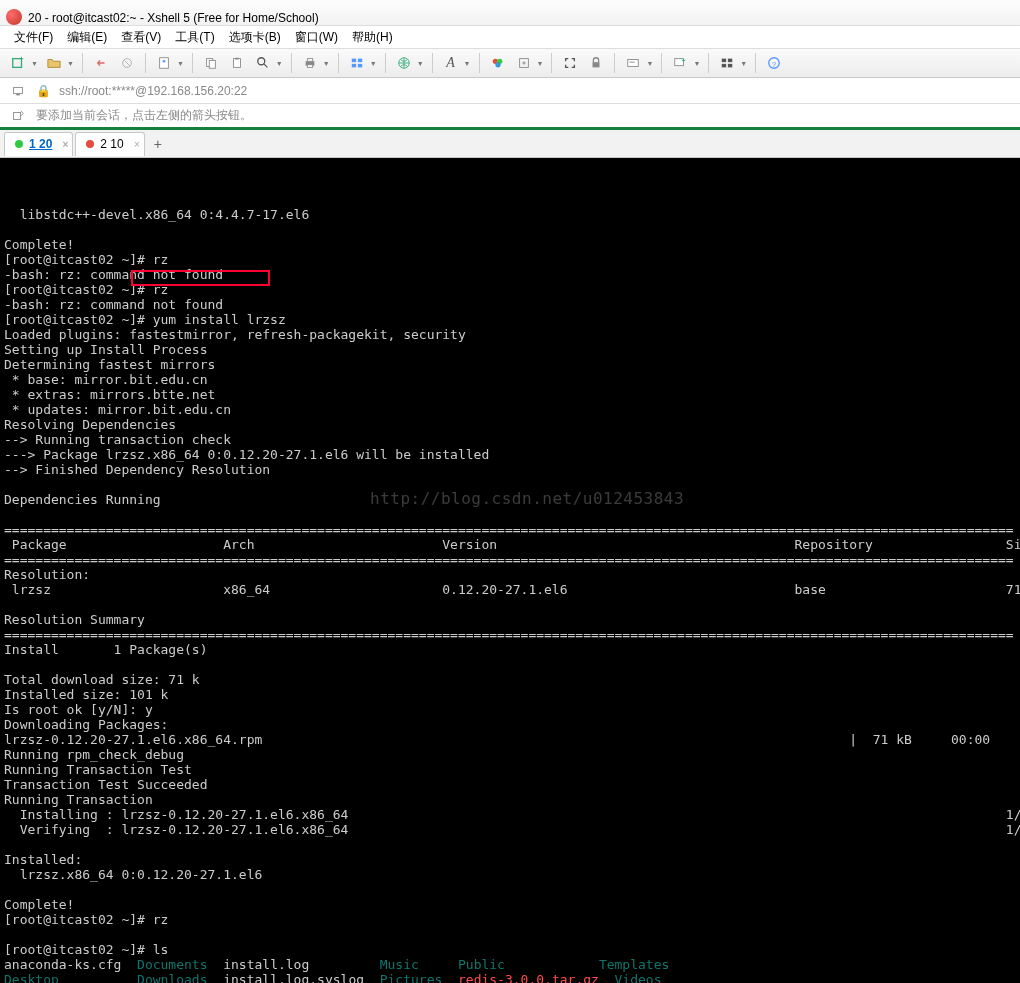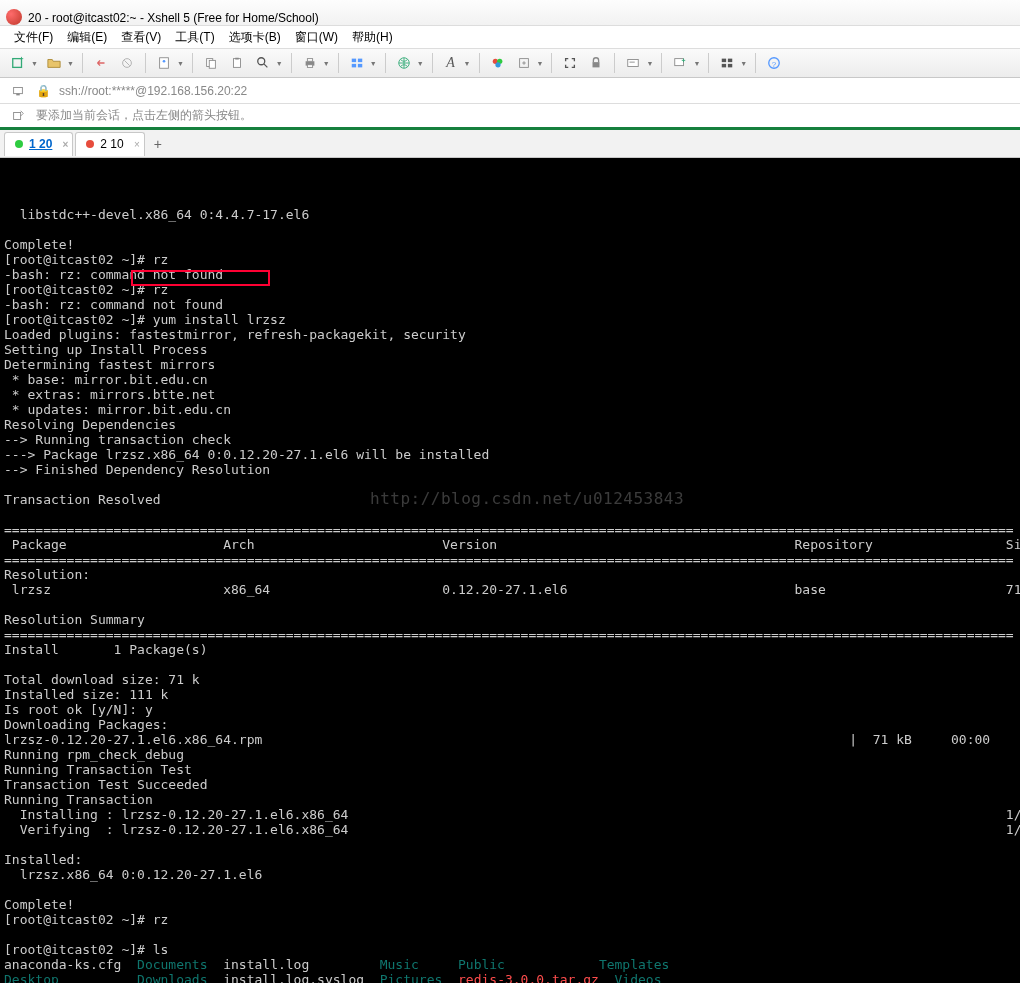--- a/index.html
+++ b/index.html
@@ -245,34 +245,34 @@
 <span>Setting up Install Process</span>
 <span>Determining fastest mirrors</span>
 <span> * base: mirror.bit.edu.cn</span>
 <span> * extras: mirrors.btte.net</span>
 <span> * updates: mirror.bit.edu.cn</span>
 <span>Resolving Dependencies</span>
 <span>--&gt; Running transaction check</span>
 <span>---&gt; Package lrzsz.x86_64 0:0.12.20-27.1.el6 will be installed</span>
 <span>--&gt; Finished Dependency Resolution</span>
 <span></span>
-<span>Transaction Resolved</span>
+<span>Dependencies Running</span>
 <span></span>
 <span>=================================================================================================================================</span>
 <span> Package                    Arch                        Version                                      Repository                 Size</span>
 <span>=================================================================================================================================</span>
 <span>Resolution:</span>
 <span> lrzsz                      x86_64                      0.12.20-27.1.el6                             base                       71 k</span>
 <span></span>
 <span>Resolution Summary</span>
 <span>=================================================================================================================================</span>
 <span>Install       1 Package(s)</span>
 <span></span>
 <span>Total download size: 71 k</span>
-<span>Installed size: 111 k</span>
+<span>Installed size: 101 k</span>
 <span>Is root ok [y/N]: y</span>
 <span>Downloading Packages:</span>
 <span>lrzsz-0.12.20-27.1.el6.x86_64.rpm                                                                           |  71 kB     00:00</span>
 <span>Running rpm_check_debug</span>
 <span>Running Transaction Test</span>
 <span>Transaction Test Succeeded</span>
 <span>Running Transaction</span>
 <span>  Installing : lrzsz-0.12.20-27.1.el6.x86_64                                                                                    1/1</span>
 <span>  Verifying  : lrzsz-0.12.20-27.1.el6.x86_64                                                                                    1/1</span>
 <span></span>

